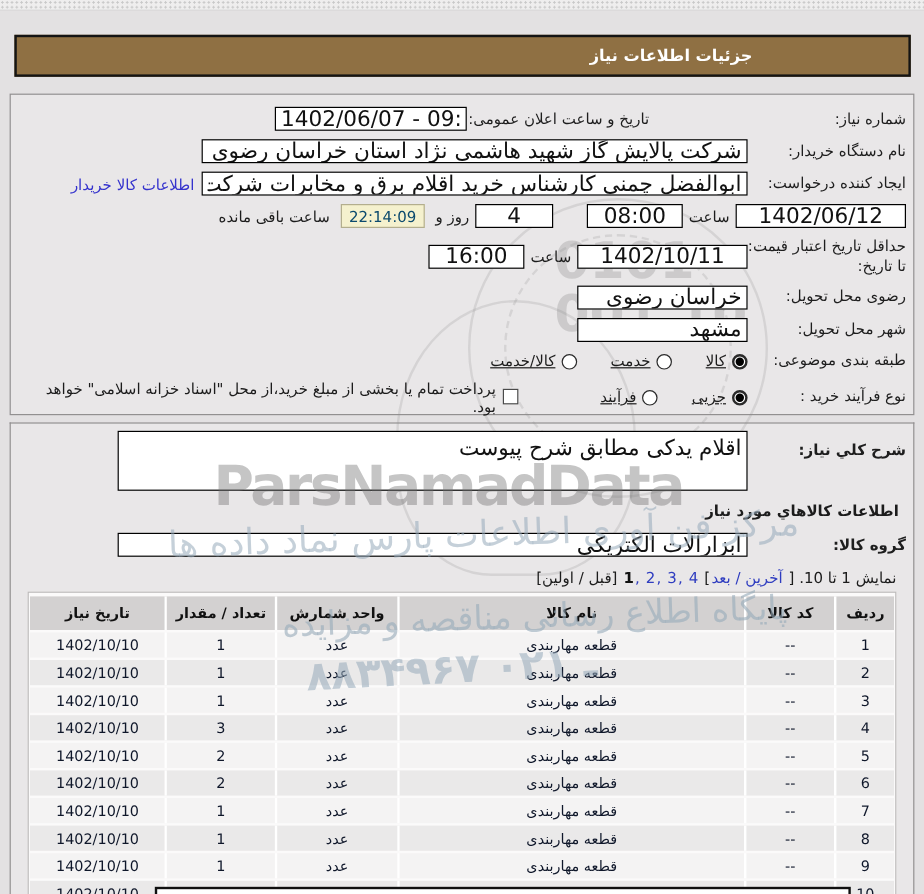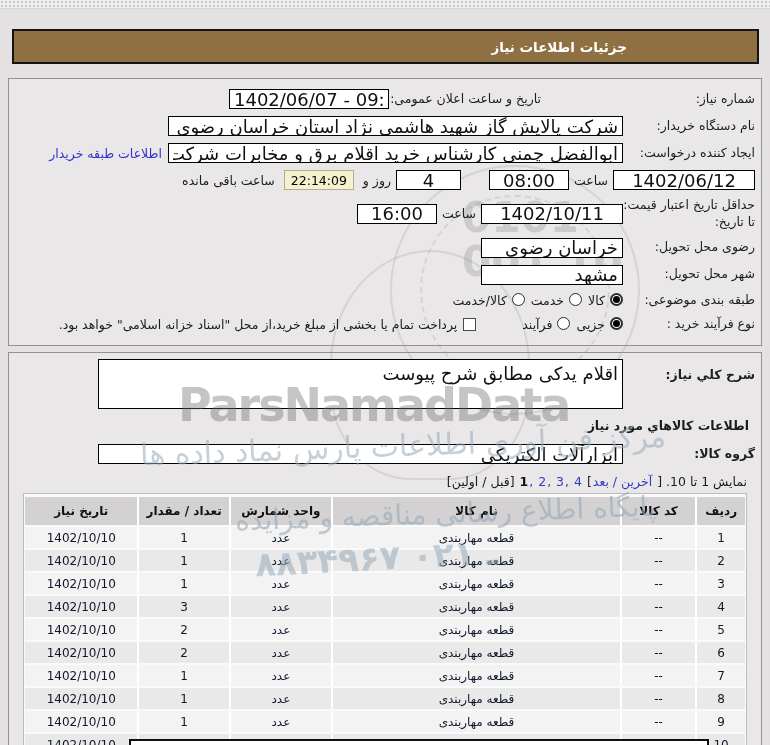--- a/index.html
+++ b/index.html
@@ -54,25 +54,25 @@
   .w150 { width: 152px; } .w160 { width: 160px; } .w455 { width: 455px; }
   .w142 { width: 142px; } .w80 { width: 80px; } .w65 { width: 65px; }
   .w525 { width: 525px; }
   .gap85 { width: 82px; flex-shrink: 0; } .gap30 { width: 28px; flex-shrink: 0; }
   .gap40 { width: 40px; flex-shrink: 0; }
   .sidetext { margin: 0 5px; white-space: nowrap; }
   .link { color: #3432cd; cursor: pointer; margin-right: 6px; white-space: nowrap; }
   .countdown {
     width: 70px; height: 20px; margin: 0 4px;
     background: #f5f1ce; border: 1px solid #b3ae8e;
-    color: #000000; text-align: center; line-height: 19px; font-size: 12.5px;
+    color: #0c4a6e; text-align: center; line-height: 19px; font-size: 12.5px;
   }
   
   .radio-group { display: flex; align-items: center; }
-  .radio-item { display: inline-flex; align-items: flex-start; margin-left: 6px; }
+  .radio-item { display: inline-flex; align-items: flex-end; margin-left: 28px; text-decoration: underline; }
   .radio {
     display: inline-block; width: 13px; height: 13px; border-radius: 50%;
     border: 1.5px solid #2a2a2a; background: #fff; margin-left: 5px; position: relative;
   }
   .radio.checked { border-width: 2.5px; }
   .radio.checked::after {
     content: ""; position: absolute; inset: 1px; border-radius: 50%; background: #000;
   }
   .checkbox {
     display: inline-block; width: 13px; height: 13px;
@@ -157,21 +157,21 @@
   </div>
 
   <div class="frow">
     <span class="flabel">نام دستگاه خریدار:</span>
     <input class="rightal w455" readonly="" value="شرکت پالایش گاز شهید هاشمی نژاد استان خراسان رضوی" style="">
   </div>
 
   <div class="frow">
     <span class="flabel">ایجاد کننده درخواست:</span>
     <input class="rightal w455" readonly="" value="ابوالفضل چمنی کارشناس خرید اقلام برق و مخابرات شرکت پالایش گاز شهید ه" style="">
-    <a class="link">اطلاعات طبقه خریدار</a>
+    <a class="link">اطلاعات کالا خریدار</a>
   </div>
 
   <div class="frow">
     <input class="center w142" readonly="" value="1402/06/12" style="">
     <span class="sidetext">ساعت</span>
     <input class="center w80" readonly="" value="08:00" style="">
     <span class="gap30"></span>
     <input class="center w65" readonly="" value="4" style="">
     <span class="sidetext">روز و</span>
     <span class="countdown">22:14:09</span>

